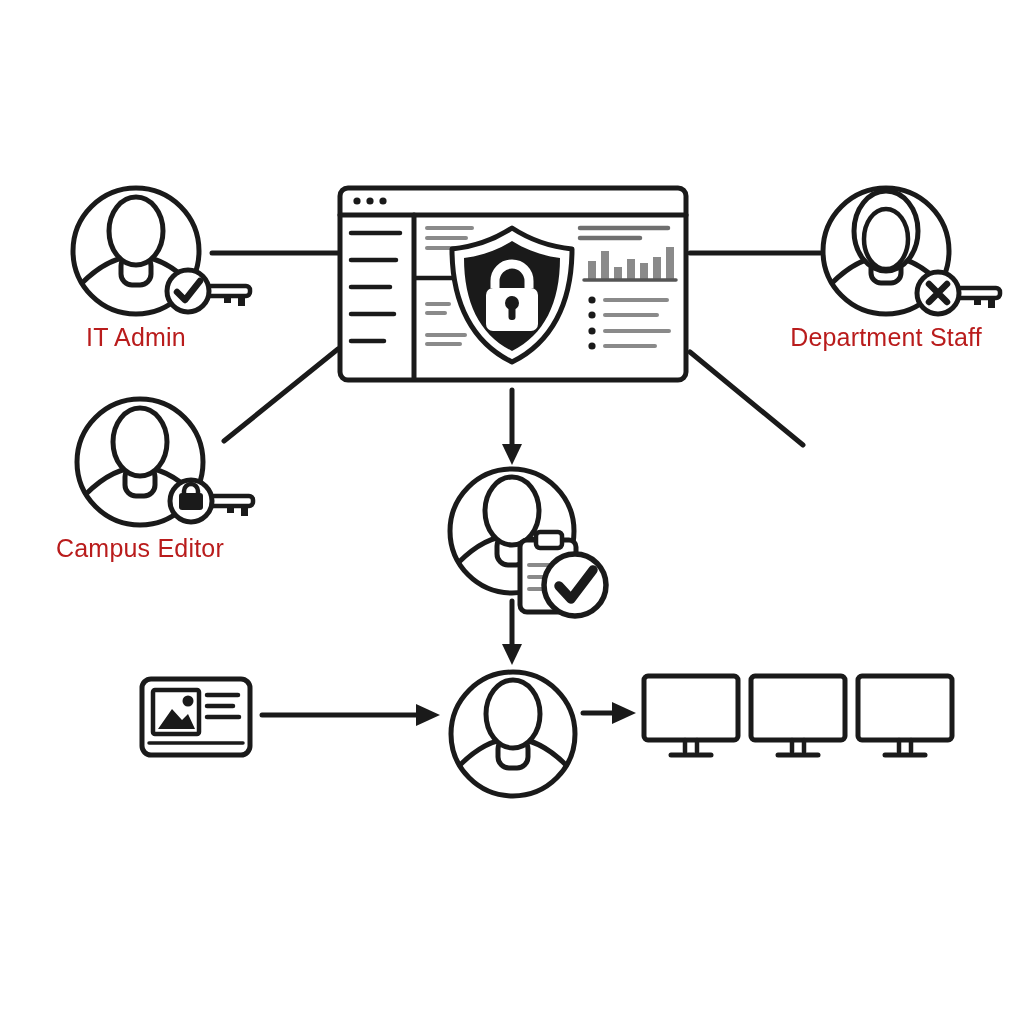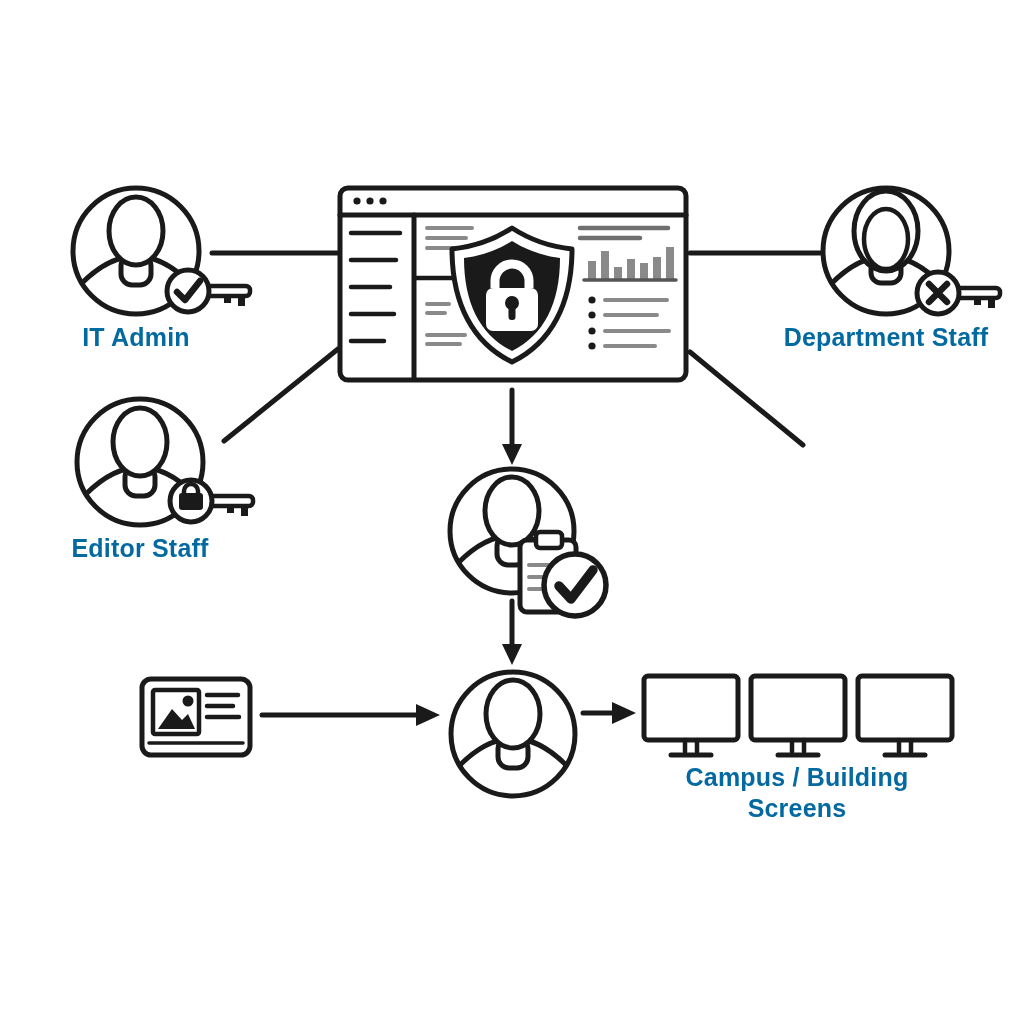--- a/index.html
+++ b/index.html
@@ -2,21 +2,21 @@
 <html><head>
 <meta charset="utf-8">
 <style>
   html,body{margin:0;padding:0;background:#fff;}
   #canvas{
     position:relative;width:1024px;height:1024px;background:#ffffff;
     font-family:"Liberation Sans", sans-serif;overflow:hidden;
   }
   .abs{position:absolute;}
   .label{
-    position:absolute;color:#0369a1;font-size:25px;font-weight:700;
+    position:absolute;color:#b91c1c;font-size:25px;font-weight:400;
     text-align:center;letter-spacing:.2px;line-height:31px;white-space:nowrap;
   }
   
   .s  {stroke:#1a1a1a;fill:none;stroke-width:5;stroke-linecap:round;stroke-linejoin:round;}
   .s4 {stroke:#1a1a1a;fill:none;stroke-width:4.5;stroke-linecap:round;}
   .sf {fill:#ffffff;stroke:#1a1a1a;stroke-width:5;stroke-linejoin:round;}
   .sf4{fill:#ffffff;stroke:#1a1a1a;stroke-width:4.5;stroke-linejoin:round;}
   .blk{fill:#1a1a1a;stroke:none;}
   .gry{stroke:#8a8a8a;fill:none;stroke-width:4;stroke-linecap:round;}
   .gryd{stroke:#6f6f6f;fill:none;stroke-width:4.5;stroke-linecap:round;}
@@ -97,21 +97,21 @@
     </g>
     <g>
       <rect class="sf4" x="149" y="114" width="44" height="10" rx="4"></rect>
       <rect class="blk" x="167" y="122" width="7" height="9"></rect>
       <rect class="blk" x="181" y="122" width="7" height="12"></rect>
       <circle class="sf" cx="131" cy="119" r="21"></circle>
       <path class="s4" d="M 124,112 v -3 a 7,7 0 0 1 14,0 v 3"></path>
       <rect class="blk" x="119" y="111" width="24" height="17" rx="3"></rect>
     </g>
   </svg>
-  <div class="label" style="left:40px;top:533px;width:200px">Editor Staff</div>
+  <div class="label" style="left:40px;top:533px;width:200px">Campus Editor</div>
 
   <svg class="abs" style="left:336px;top:184px" width="356" height="200">
     <rect class="sf" x="4" y="4" width="346" height="192" rx="8"></rect>
     <line class="s" x1="4" y1="31" x2="350" y2="31"></line>
     <g>
       <circle class="blk" cx="21" cy="17" r="3.6"></circle>
       <circle class="blk" cx="34" cy="17" r="3.6"></circle>
       <circle class="blk" cx="47" cy="17" r="3.6"></circle>
     </g>
     <line class="s" x1="78" y1="31" x2="78" y2="195"></line>
@@ -220,18 +220,14 @@
       <rect class="sf" x="111" y="4" width="94" height="64" rx="4"></rect>
       <path class="s4" d="M 152,68 V 80 M 164,68 V 80"></path>
       <line class="s" x1="138" y1="83" x2="178" y2="83"></line>
     </g>
     <g>
       <rect class="sf" x="218" y="4" width="94" height="64" rx="4"></rect>
       <path class="s4" d="M 259,68 V 80 M 271,68 V 80"></path>
       <line class="s" x1="245" y1="83" x2="285" y2="83"></line>
     </g>
   </svg>
-  <div class="label" style="left:647px;top:762px;width:300px">
-    <span style="display:block">Campus / Building</span>
-    <span style="display:block">Screens</span>
-  </div>
 
 </div>
 
 </body></html>

